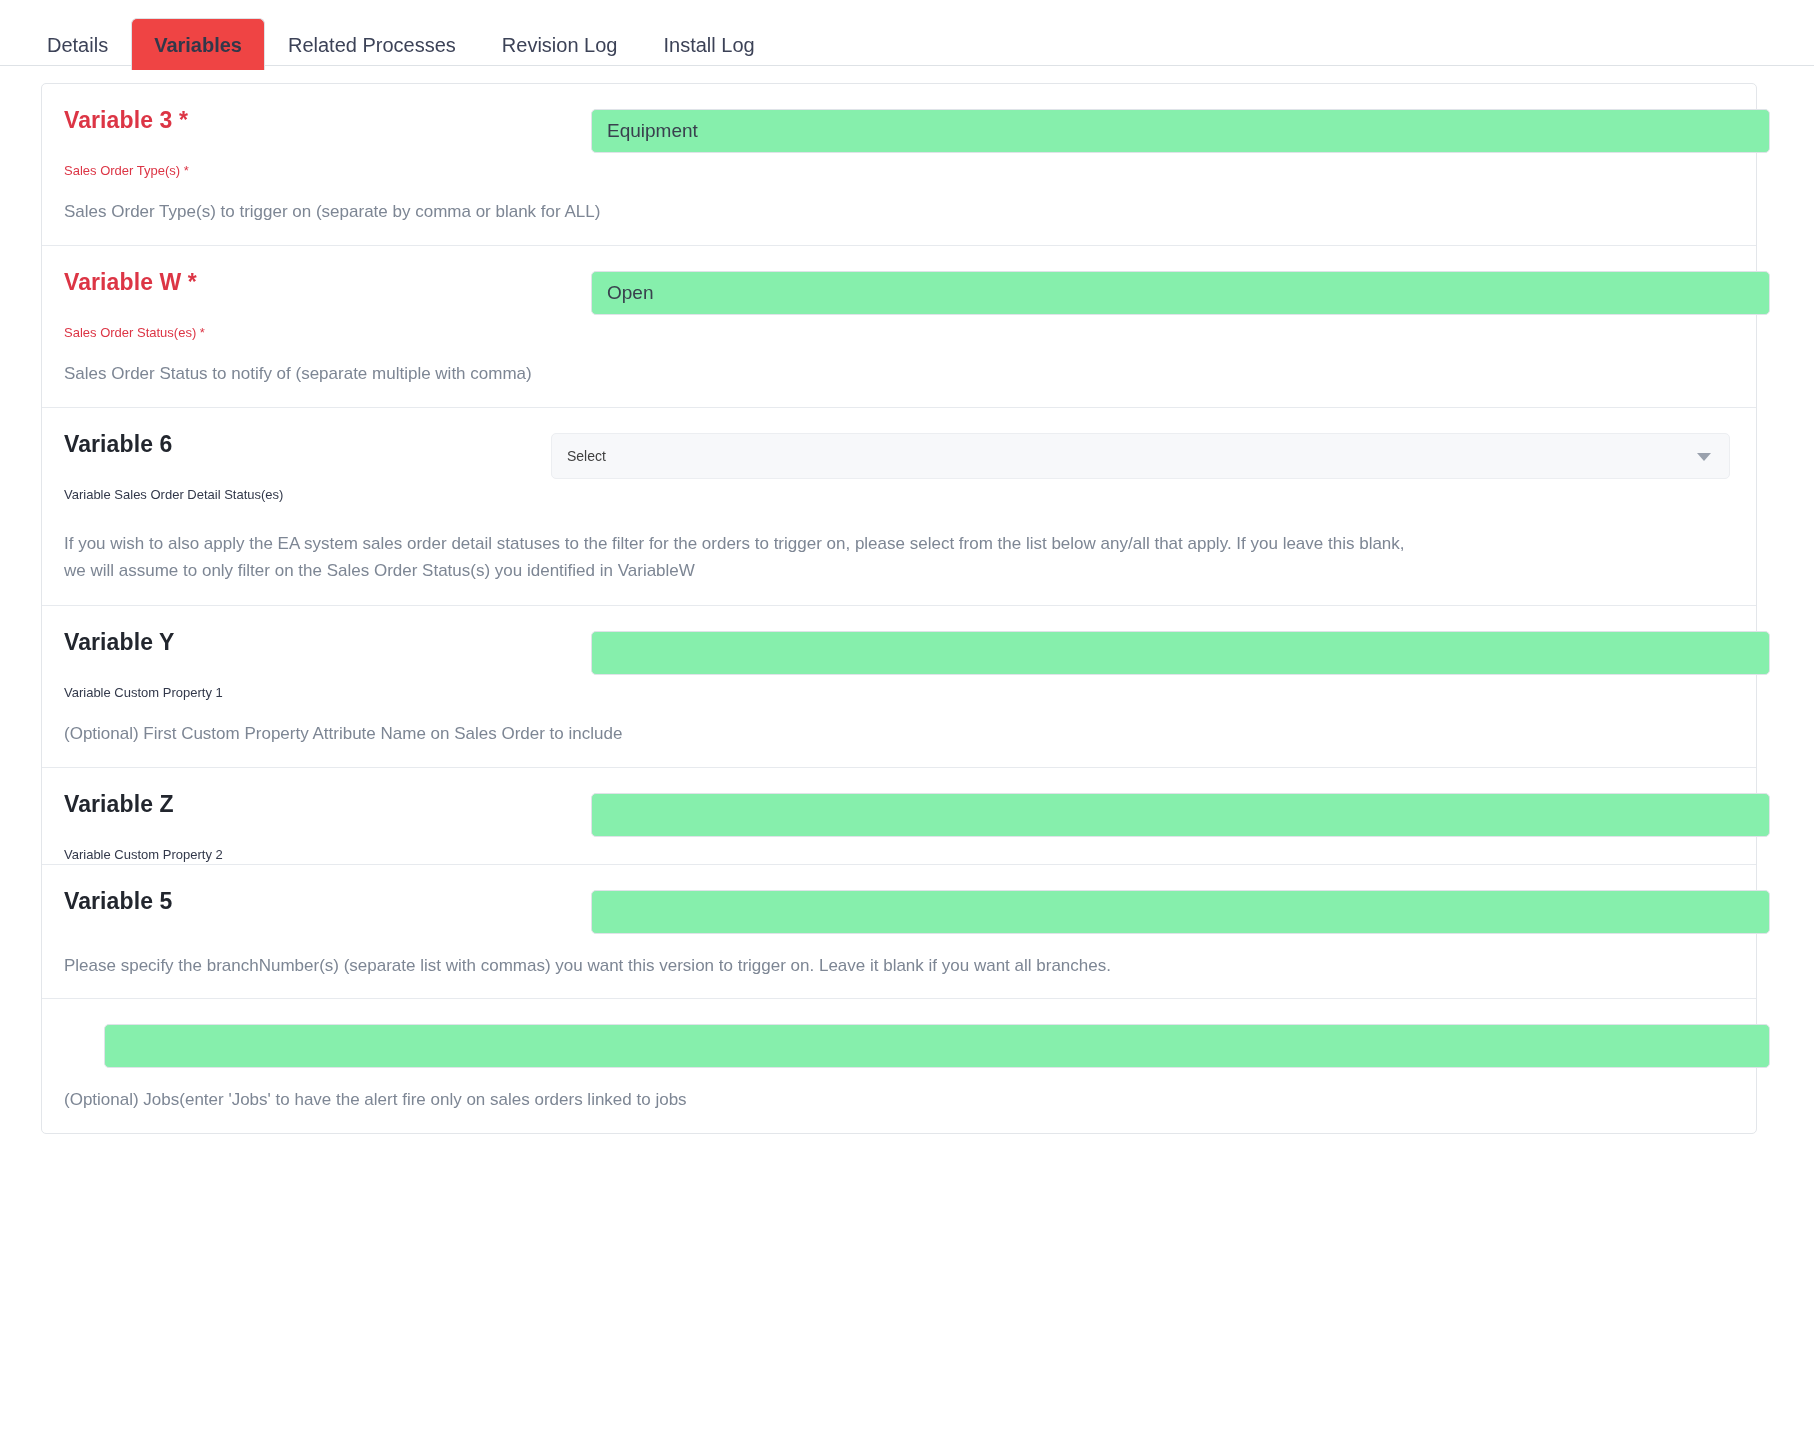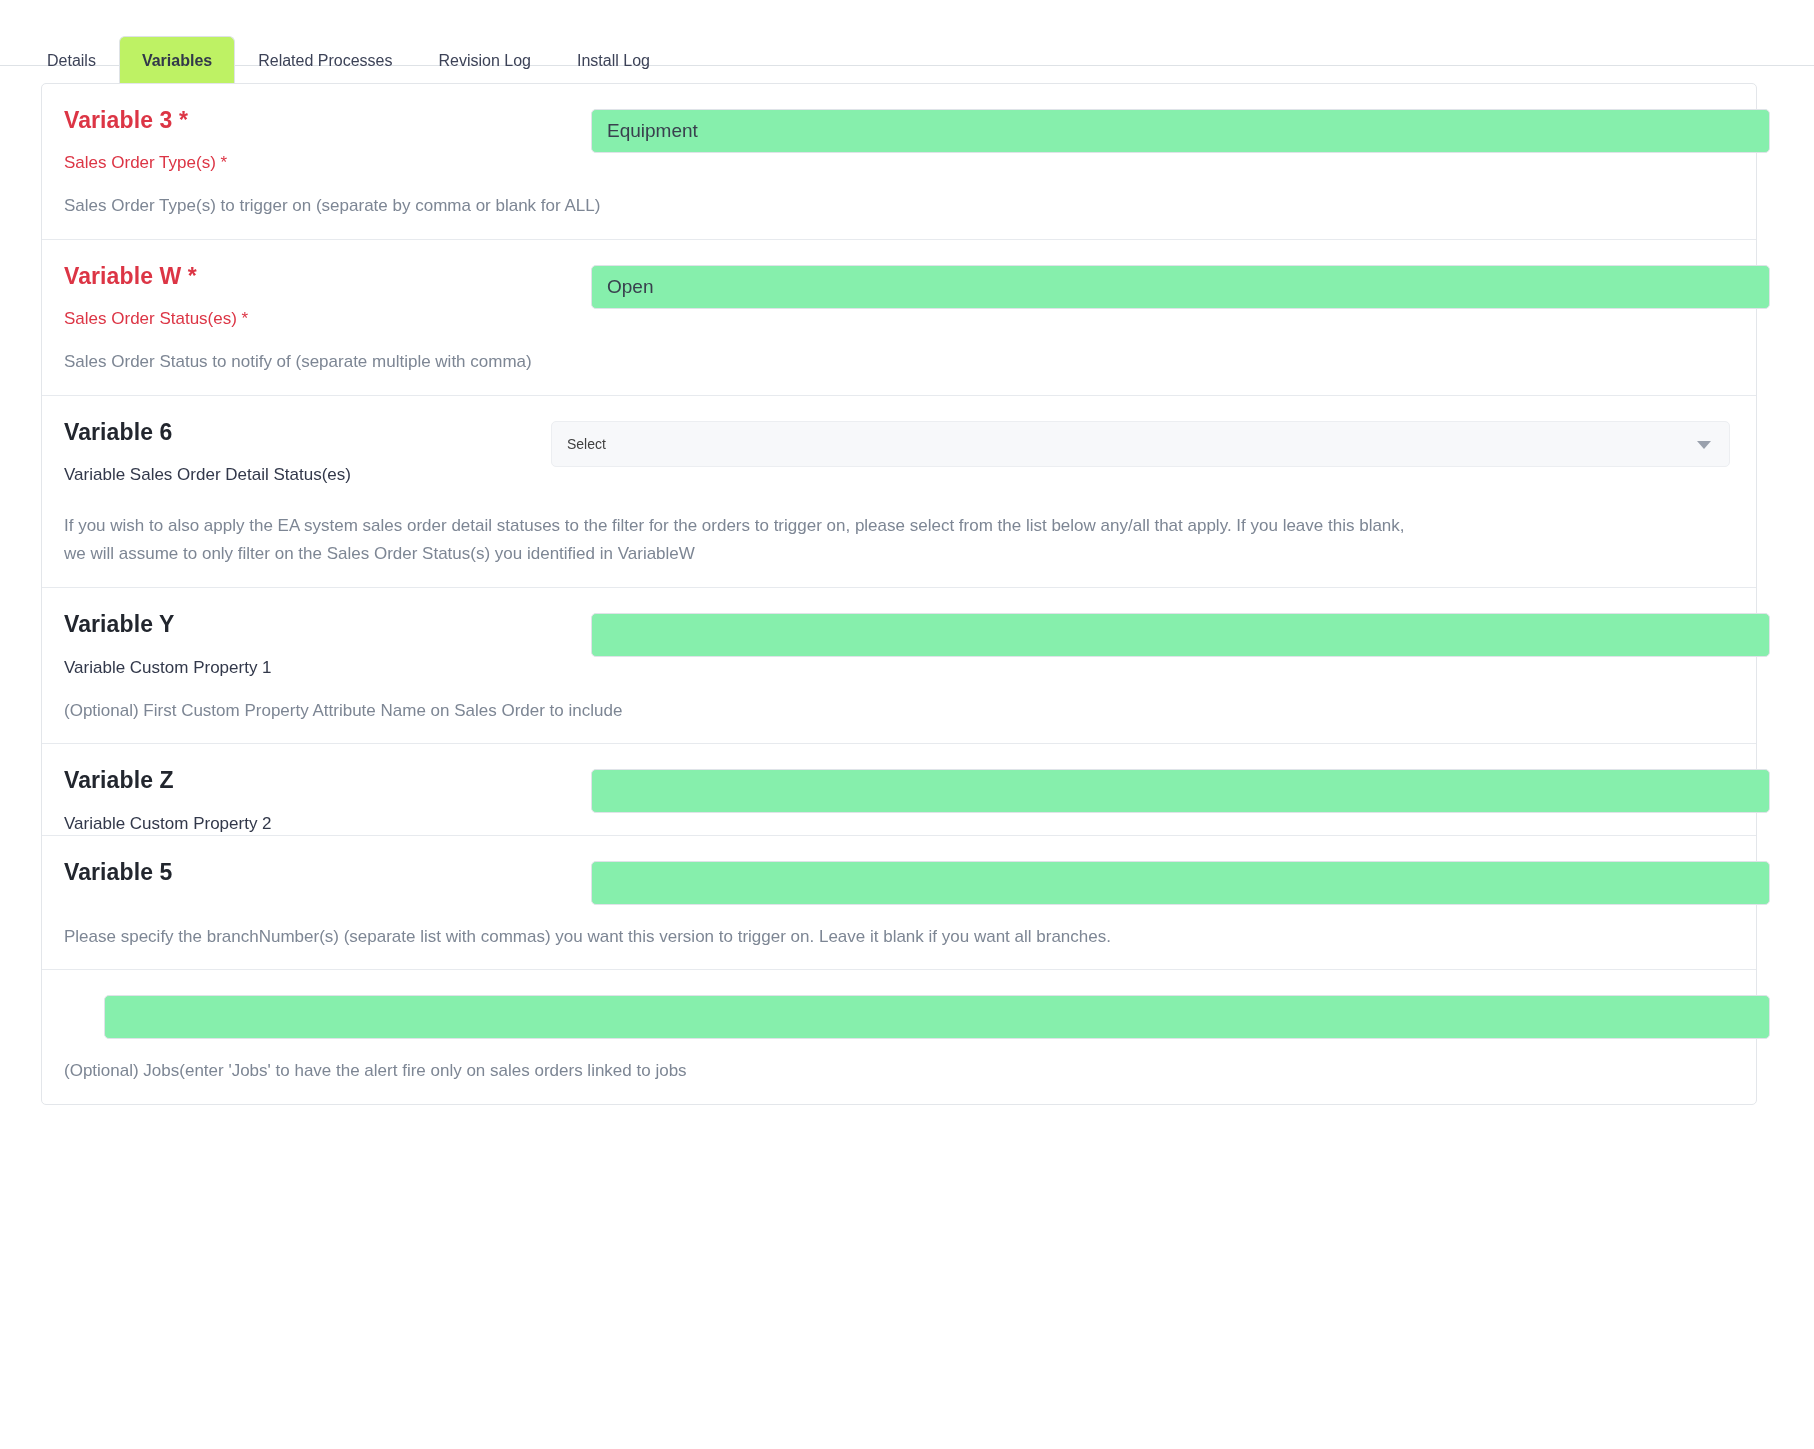--- a/index.html
+++ b/index.html
@@ -21,36 +21,36 @@
   .tabbar {
     position: relative;
     height: 66px;
     margin: 0 0 0 0;
     padding: 0 0 0 24px;
     display: flex;
     align-items: flex-end;
     border-bottom: 1px solid #dee2e6;
   }
   .tab {
-    font-size: 16px;
+    font-size: 20px;
     color: #3c4257;
     padding: 14px 22px 13px 22px;
     line-height: 1.2;
     cursor: pointer;
     border: 1px solid transparent;
     border-bottom: none;
     border-radius: 6px 6px 0 0;
     position: relative;
-    top: 18px;
+    top: 5px;
     white-space: nowrap;
   }
   .tab.active {
     font-weight: bold;
     color: #32384a;
-    background: #bef264;
+    background: #ef4444;
     border-color: #dee2e6 #dee2e6 #ffffff;
     z-index: 2;
     text-align: right;
   }
 
   
   .panel {
     position: absolute;
     left: 41px;
     top: 83px;
@@ -81,24 +81,24 @@
   }
   .var-title {
     font-size: 23px;
     font-weight: bold;
     color: #22262e;
     line-height: 1.32;
     letter-spacing: 0.1px;
   }
   .var-title.req { color: #dc3545; font-weight: bold; }
   .var-sub {
-    font-size: 17px;
+    font-size: 13px;
     color: #32384a;
     line-height: 1.3;
-    margin-top: 17px;
+    margin-top: 28px;
   }
   .var-sub.req { color: #dc3545; }
 
   .control { flex: 1 1 auto; padding-top: 4px; }
 
   .txt {
     display: block;
     width: 100%;
     height: 44px;
     border: 1px solid #dfe3e8;

